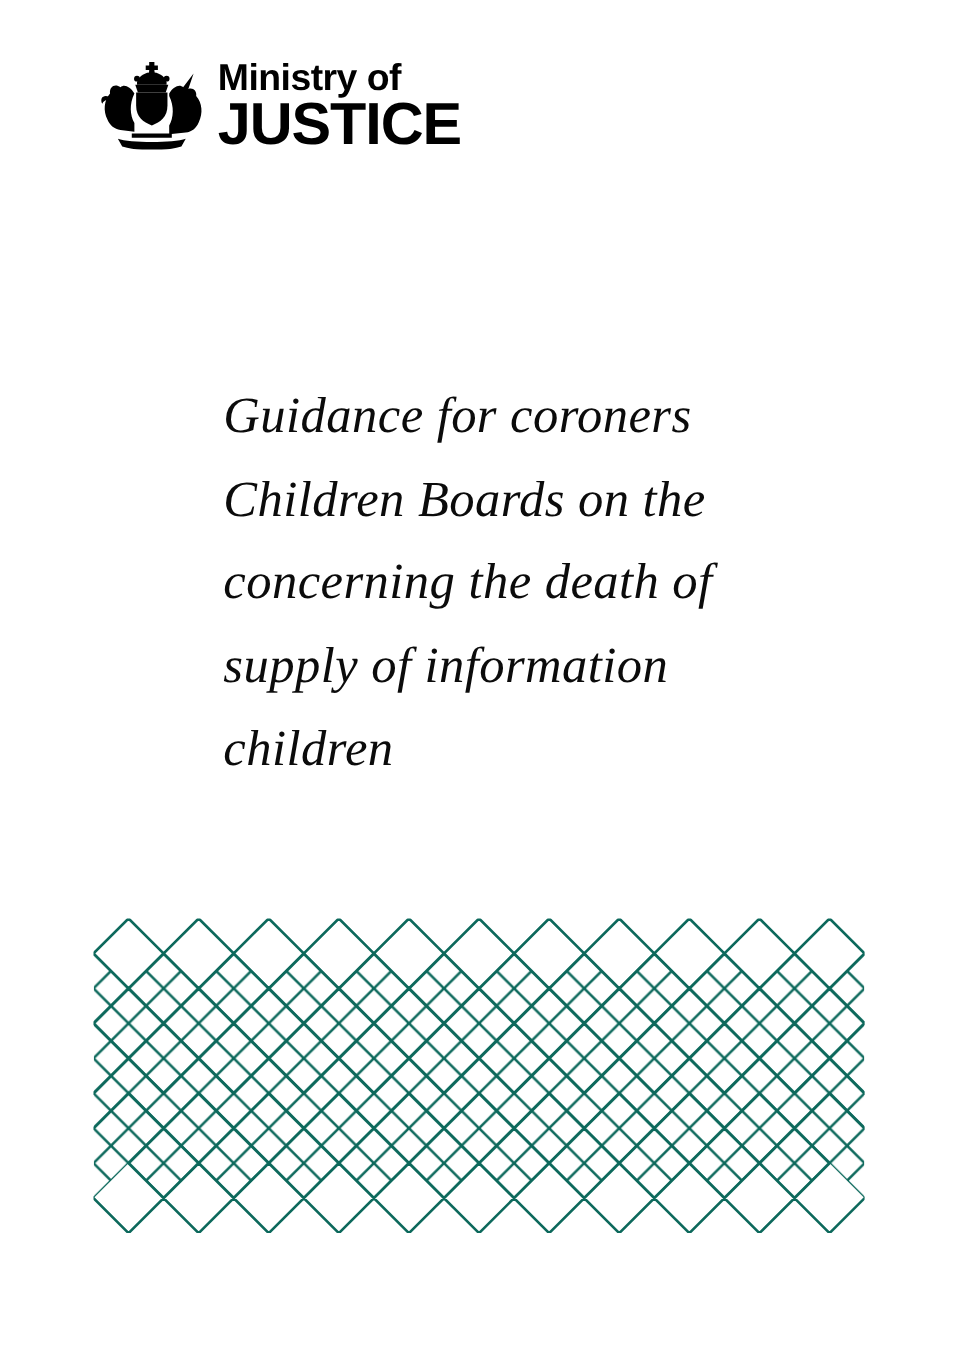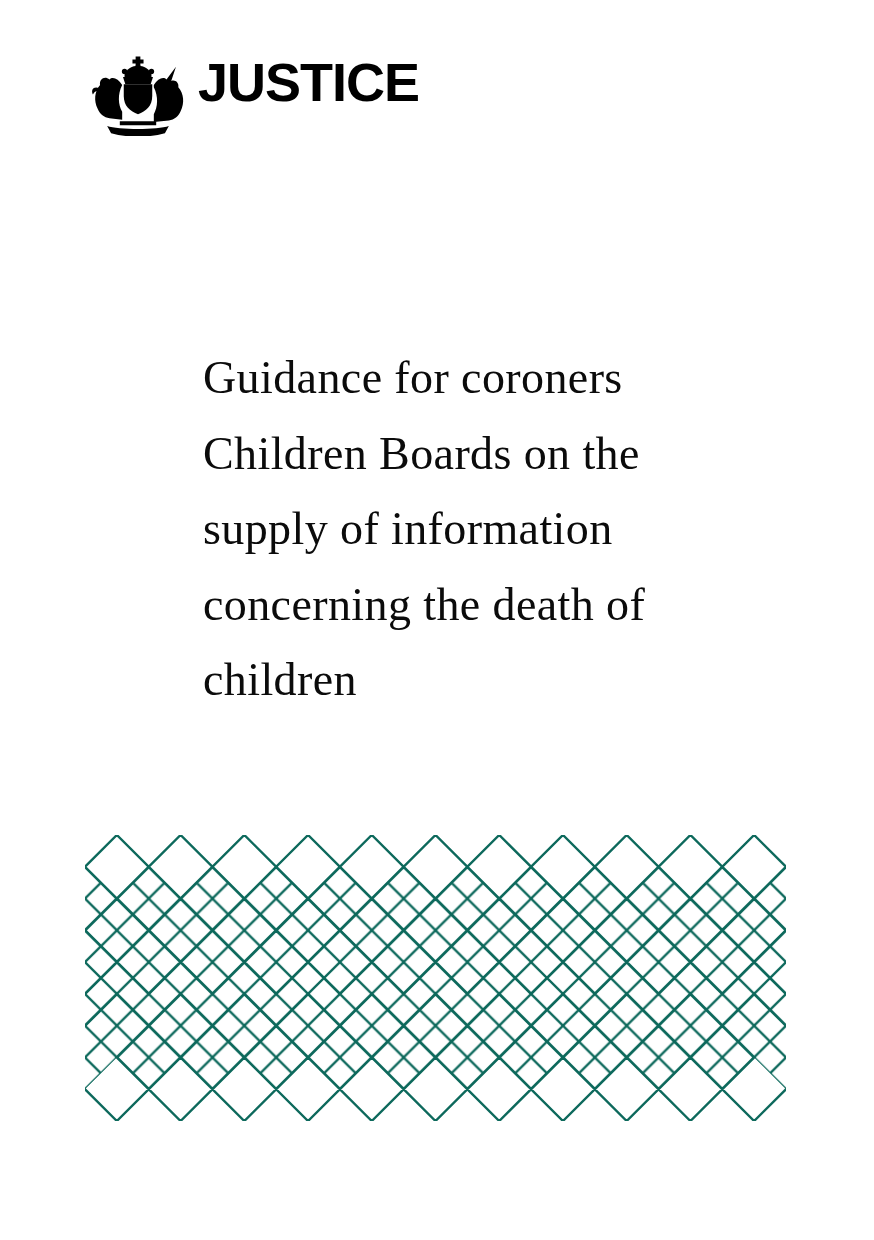--- a/index.html
+++ b/index.html
@@ -28,21 +28,21 @@
   }
   .title{
     position:absolute;left:203px;top:340px;
     width:560px;margin:0;
     font-family:"Liberation Serif", serif;
     font-weight:400;
     font-size:46px;line-height:75.5px;
     letter-spacing:0.4px;
     color:#0b0b0b;
   }
-  .title span{display:block;white-space:nowrap;}
+  .title span{display:block;white-space:nowrap;font-style:italic;}
   .pattern{
     position:absolute;left:85px;top:835px;
     width:701px;height:286px;
   }
   .pattern svg{display:block;width:100%;height:100%;}
 </style>
 </head>
 <body>
 
 <div class="page">
@@ -67,29 +67,30 @@
           <path d="M18 40c-7-3-11 2-8 8 2-4 5-5 8-4z"></path>
 
           <path d="M87 36c5-8 12-11 16-7l12-16-6 18c5-2 10 2 9 8 7 8 8 20 3 30-3 7-8 11-15 12l-19 2v-10c5-9 6-22 0-34z"></path>
 
           <path d="M44 82h46v5H44z"></path>
           <path d="M28 88c14 5 64 5 78 0l-5 9c-22 6-46 6-68 0z"></path>
         </g>
       </svg>
     </div>
     <div class="logo-text">
+      <div class="logo-line1">Ministry of</div>
       <div class="logo-line2">JUSTICE</div>
     </div>
   </header>
 
   <h1 class="title">
     <span>Guidance for coroners</span>
     <span>Children Boards on the</span>
+    <span>concerning the death of</span>
     <span>supply of information</span>
-    <span>concerning the death of</span>
     <span>children</span>
   </h1>
 
   <div class="pattern">
     <svg id="lattice-svg" viewBox="0 0 704 288" preserveAspectRatio="none" aria-hidden="true">
         <defs>
        <pattern id="fineNet" width="32" height="32" patternUnits="userSpaceOnUse">
          <path d="M0 0L32 32M32 0L0 32" fill="none" stroke="#0D695C" stroke-width="2.3"></path>
        </pattern>
        <clipPath id="bandClip">

